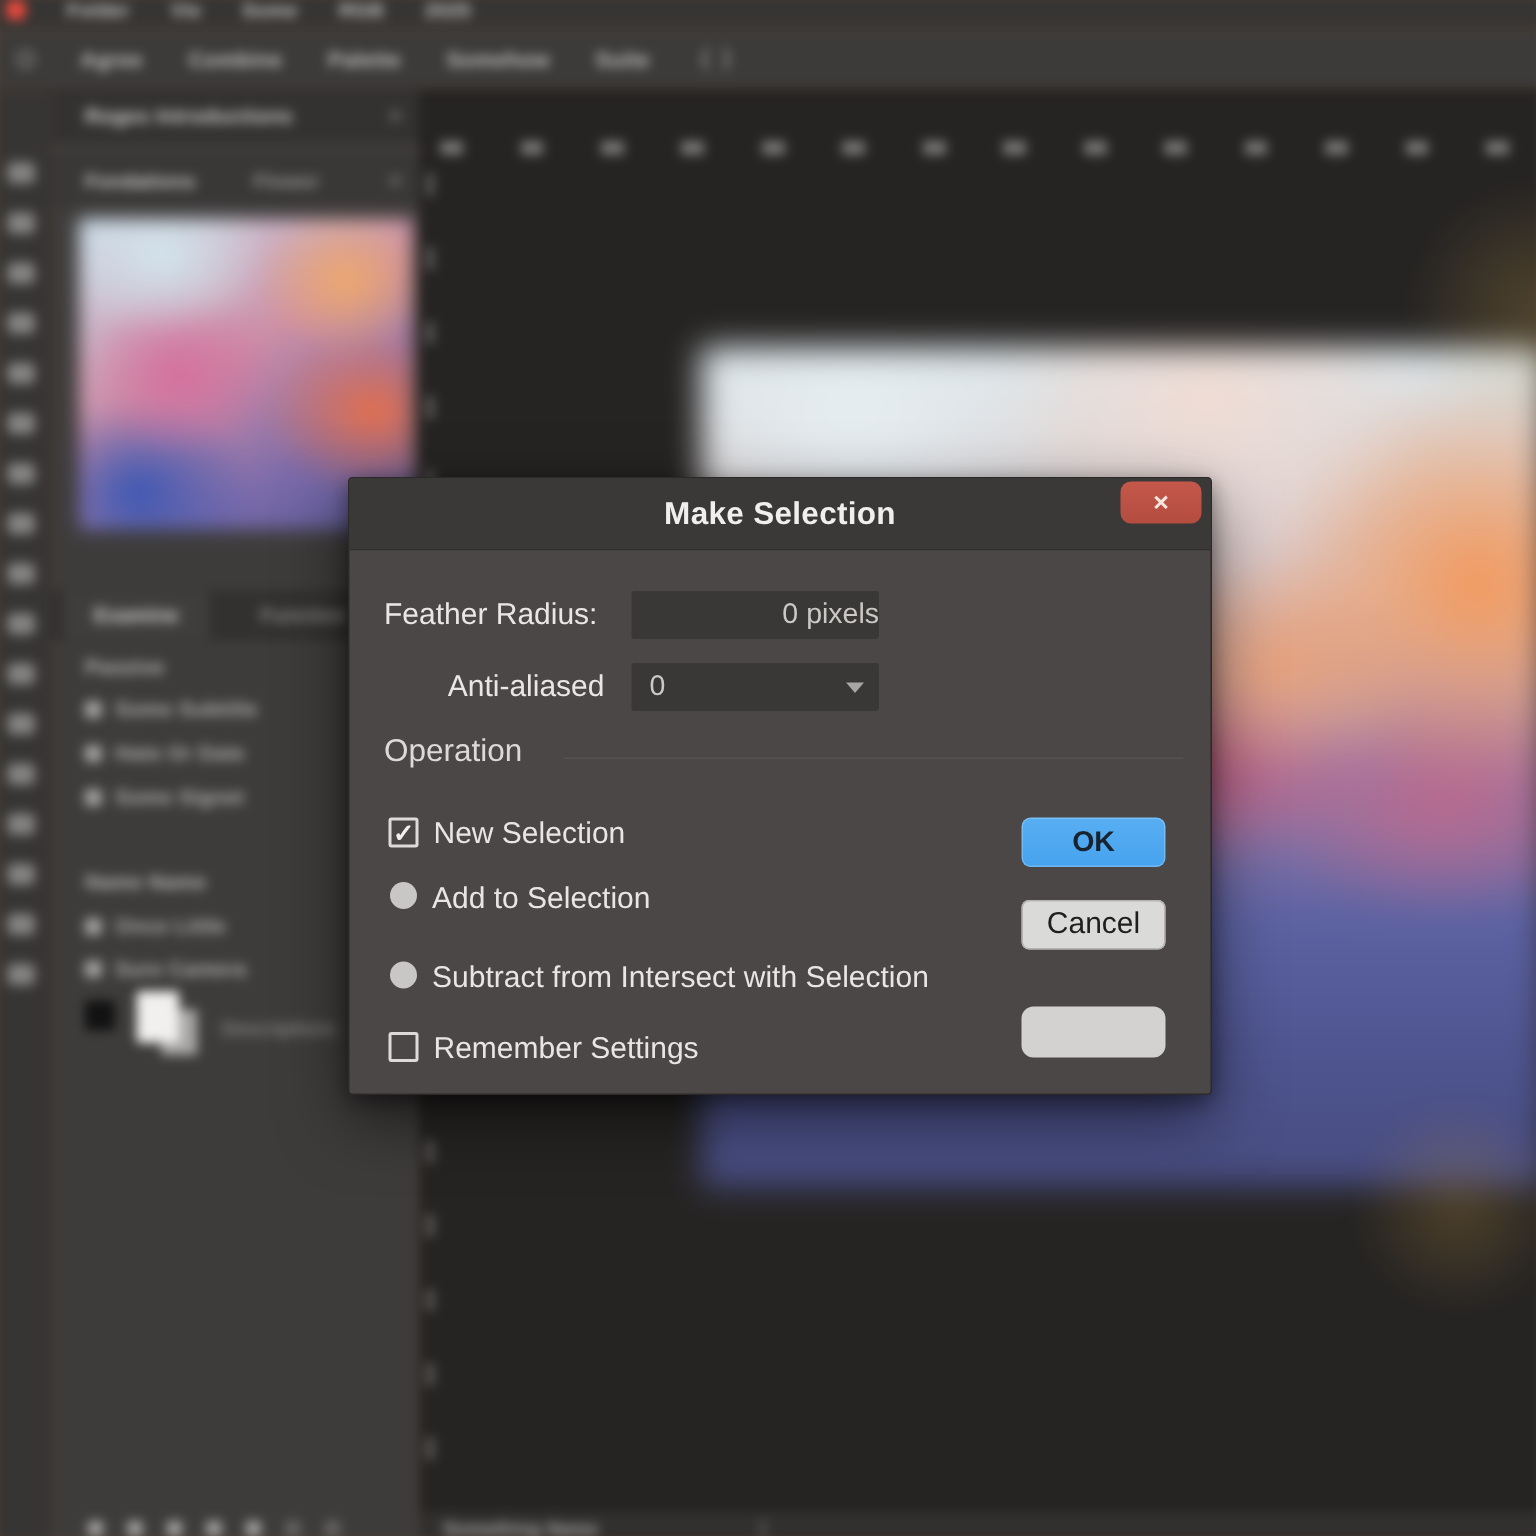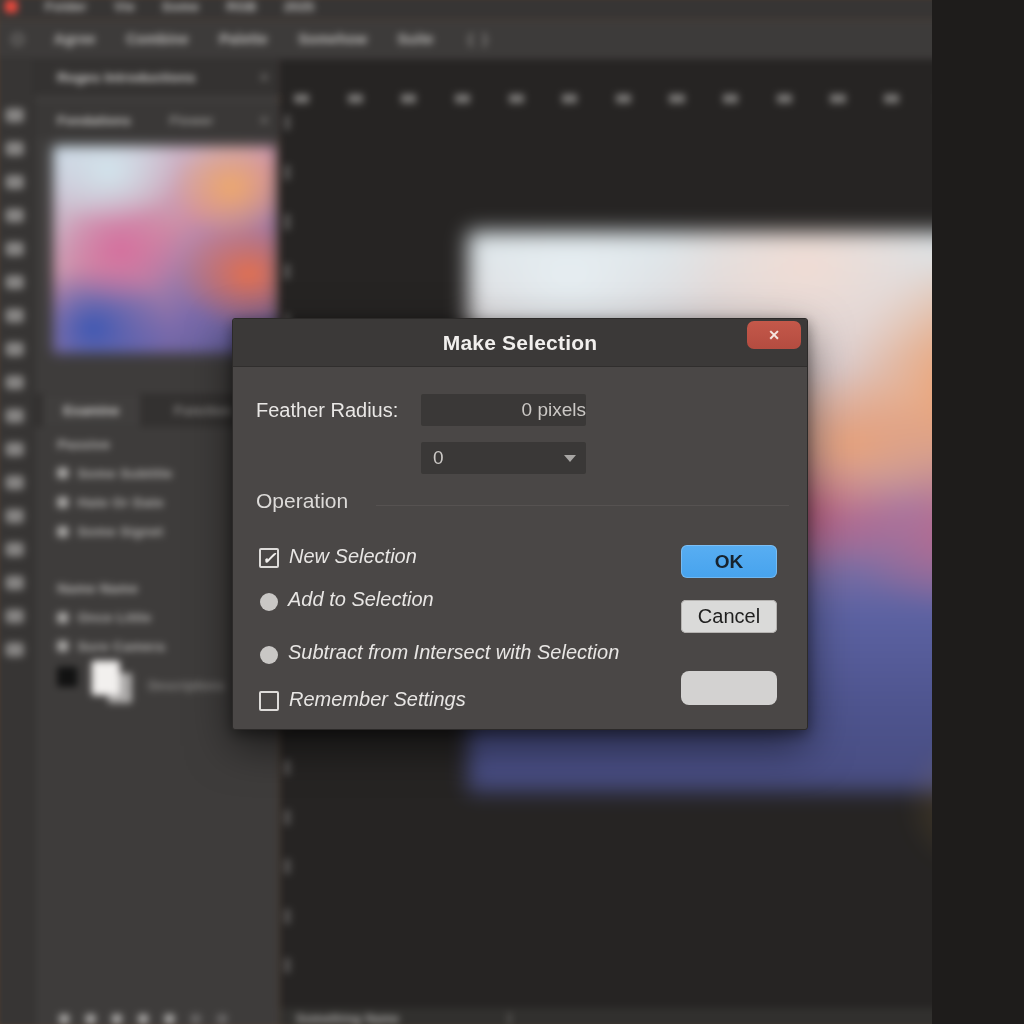--- a/index.html
+++ b/index.html
@@ -1,18 +1,18 @@
 <!DOCTYPE html>
 <html style="--accent: #47a3ee; --close-red: #c4584a;"><head>
 <meta charset="utf-8">
 <style>
   html,body{margin:0;padding:0;background:#1e1c1b;}
   *{box-sizing:border-box;}
   .screen{
-    position:relative;width:932px;height:1024px;overflow:hidden;
+    position:relative;width:1024px;height:1024px;overflow:hidden;
     background:#f97316;
     font-family:"Liberation Sans", sans-serif;
     -webkit-font-smoothing:antialiased;
   }
   
   .backdrop{position:absolute;inset:0;filter:blur(3.5px);transform:scale(1.012);}
 
   
   .menubar1{position:absolute;left:0;top:0;width:1024px;height:25px;background:#373534;display:flex;align-items:center;}
   .red-badge{width:13px;height:13px;border-radius:3px;background:#e2483c;margin-left:10px;}
@@ -96,21 +96,21 @@
   .feather-label{left:23px;top:75px;line-height:32px;}
   .feather-input{position:absolute;left:188px;top:75px;width:165px;height:32px;background:#3a3837;border:none;border-radius:2px;
     color:#cbc8c5;font-size:19px;font-family:"Liberation Sans",sans-serif;padding:0 0 0 12px;line-height:32px;text-align:right;}
   .aa-label{left:23px;top:123px;width:147px;text-align:right;line-height:32px;}
   .dropdown{position:absolute;left:188px;top:123px;width:165px;height:32px;background:#3a3837;border-radius:2px;cursor:pointer;
     display:flex;align-items:center;padding:0 10px 0 12px;}
   .dropdown .val{font-size:19px;color:#cbc8c5;flex:1;}
   .chevron{width:0;height:0;border-left:6px solid transparent;border-right:6px solid transparent;border-top:7px solid #a8a6a4;}
   .op-label{left:23px;top:170px;font-size:21px;color:#dcdad8;}
   .op-divider{position:absolute;left:143px;right:18px;top:186px;height:1px;background:#5c5957;opacity:.65;}
-  .opt-row{position:absolute;left:26px;display:flex;align-items:flex-end;cursor:pointer;font-style:italic;}
+  .opt-row{position:absolute;left:26px;display:flex;align-items:flex-start;cursor:pointer;}
   .opt-label{margin-left:10px;font-size:20px;color:#e8e6e4;}
   .checkbox{width:20px;height:20px;border:2px solid #dddbd9;border-radius:2px;background:transparent;position:relative;flex:none;}
   .checkbox.checked::after{content:"\2713";position:absolute;left:1px;top:-2px;font-size:17px;font-weight:700;color:#f2f0ee;}
   .radio{width:18px;height:18px;border-radius:50%;background:#c9c7c5;flex:none;margin-left:1px;}
   .row-1{top:226px;} .row-2{top:269px;} .row-3{top:302px;margin-top:20px;} .row-4{top:336px;} .row-5{top:369px;}
   .btn{position:absolute;left:448px;width:96px;border:none;border-radius:6px;cursor:pointer;font-family:"Liberation Sans",sans-serif;}
   .btn-ok{top:226px;height:33px;background:linear-gradient(180deg,#58aef2, var(--accent,#47a3ee));box-shadow:inset 0 0 0 1px rgba(255,255,255,.22);
     font-size:19px;font-weight:700;color:#17232e;}
   .btn-cancel{top:281px;height:33px;background:#dadad9;box-shadow:inset 0 0 0 1px #b5b3b1;border-radius:5px;font-size:20px;color:#1f1f1f;}
   .btn-blank{top:352px;height:34px;background:#d3d2d1;border-radius:8px;}
@@ -232,20 +232,21 @@
     <div class="dlg-titlebar">
       <div class="dlg-title">Make Selection</div>
       <button class="dlg-close">
         <span class="x">✕</span>
       </button>
     </div>
 
     <span class="dlg-label feather-label">Feather Radius:</span>
     <input class="feather-input" type="text" value="0 pixels" style="">
 
+    <span class="dlg-label aa-label">Anti-aliased</span>
     <div class="dropdown">
       <span class="val">0</span>
       <span class="chevron"></span>
     </div>
 
     <span class="dlg-label op-label">Operation</span>
     <div class="op-divider"></div>
 
     <div class="opt-row row-1">
       <span class="checkbox checked"></span>

